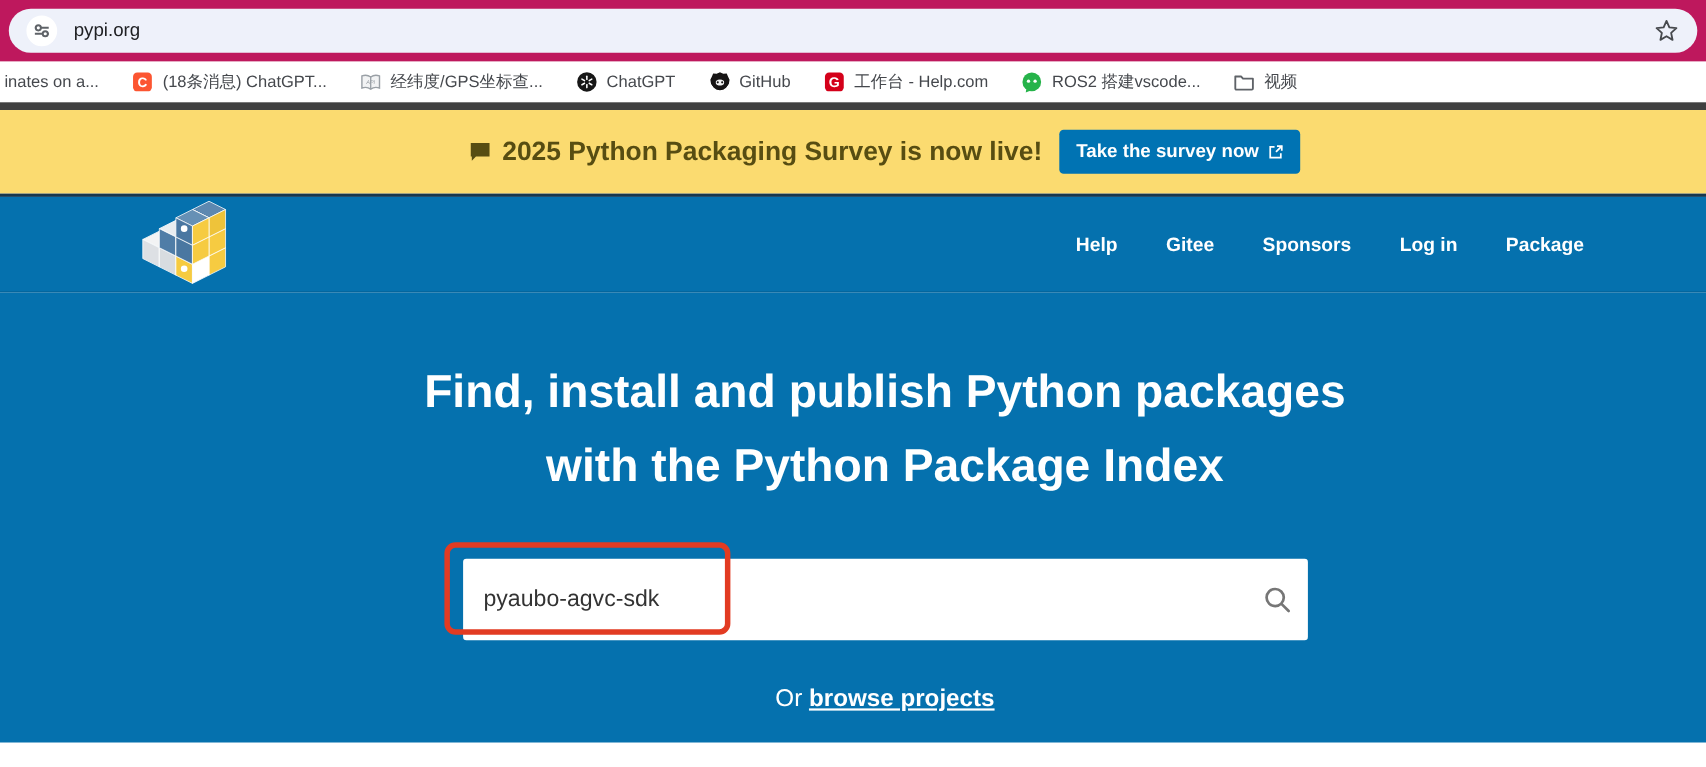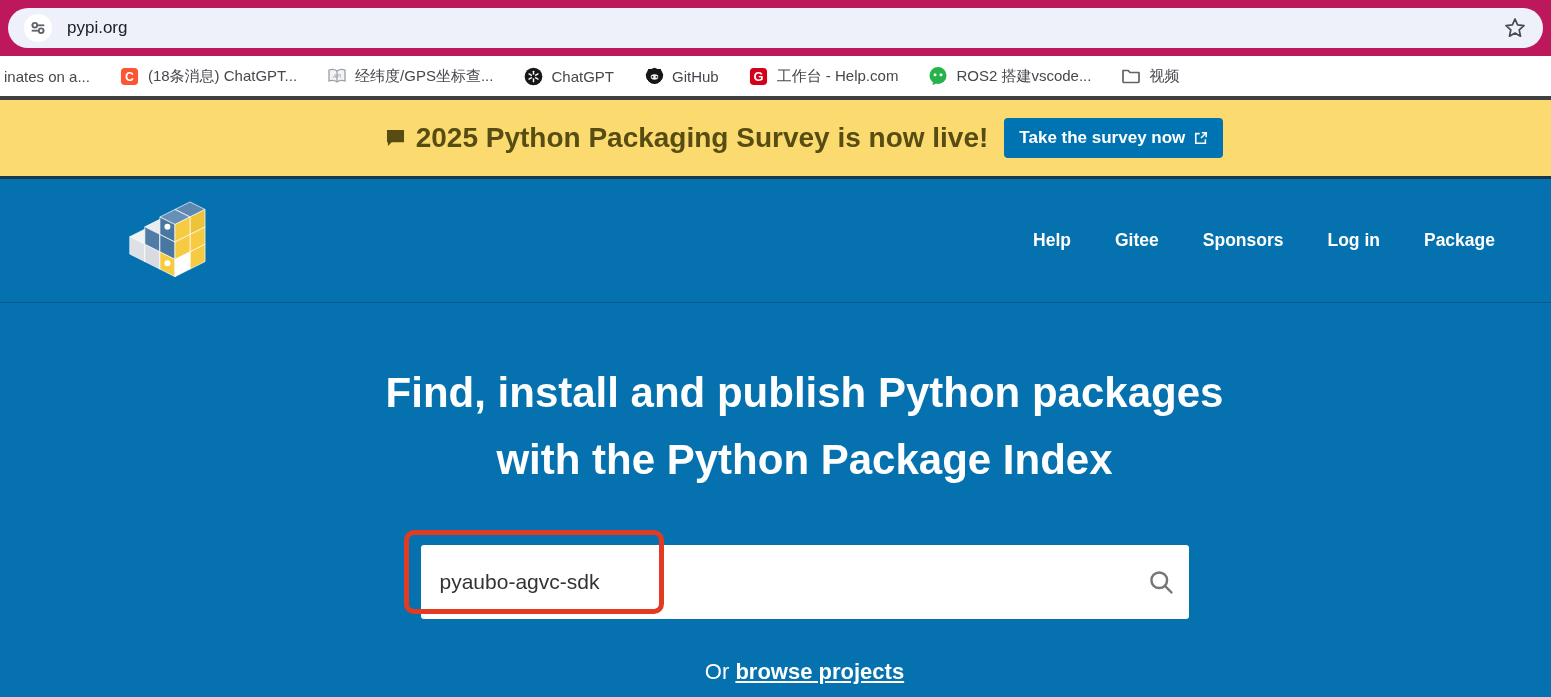--- a/index.html
+++ b/index.html
@@ -18,47 +18,47 @@
   }
   .site-settings-btn {
     width:28px; height:28px; border-radius:50%; background:#ffffff;
     display:flex; align-items:center; justify-content:center; flex:0 0 auto;
   }
   .url-text { margin-left:15px; font-size:17px; color:#202124; }
   .star-btn { margin-left:auto; display:flex; align-items:center; }
 
   .bookmarks-row {
     height:44px; display:flex; align-items:center; padding:0 4px;
-    background:#fff; border-bottom:4px solid #404040;
+    background:#fff; border-bottom:7px solid #404040;
     font-size:15px; color:#45484d; white-space:nowrap; overflow:hidden;
   }
   .bm { display:flex; align-items:center; gap:8px; margin-right:30px; cursor:pointer; }
   .bm .ico { display:flex; align-items:center; justify-content:center; width:20px; height:20px; flex:0 0 auto; }
 
   
   .banner {
     height:76px; background:#fbdb70;
     display:flex; align-items:center; justify-content:center;
   }
   .banner-inner { position:relative; left:29px; display:flex; align-items:center; gap:16px; }
   .banner-msg {
     display:flex; align-items:center; gap:11px;
-    color:#574d12; font-size:28px; font-weight:bold;text-align:center;
+    color:#574d12; font-size:24px; font-weight:bold;text-align:center;
   }
   .banner-btn {
     background:#0073b3; color:#fff; border:none; border-radius:4px;
     font-family:inherit; font-size:17px; font-weight:bold;
     padding:10px 15px; display:flex; align-items:center; gap:9px; cursor:pointer;
   }
   .navy-divider { height:3px; background:#17374e; }
 
   
   .site-header {
-    height:124px; background:#0571ae;
-    display:flex; align-items:center; padding:0 56px 0 124px;
+    height:87px; background:#0571ae;
+    display:flex; align-items:center; padding:0 111px 0 124px;
     border-bottom:1px solid rgba(0,0,0,0.18);
   }
   .main-nav { margin-left:auto; display:flex; gap:44px; }
   .main-nav a { color:#ffffff; text-decoration:none; font-size:17.5px; font-weight:bold; }
 
   
   .hero { height:409px; background:#0571ae; color:#fff; }
   .hero-inner { position:relative; left:29px; padding-top:56px; text-align:center; }
   .hero-title { font-size:42px; font-weight:bold; line-height:67px; margin:0; }
   .search-wrap { position:relative; width:768px; margin:52px auto 0; }

